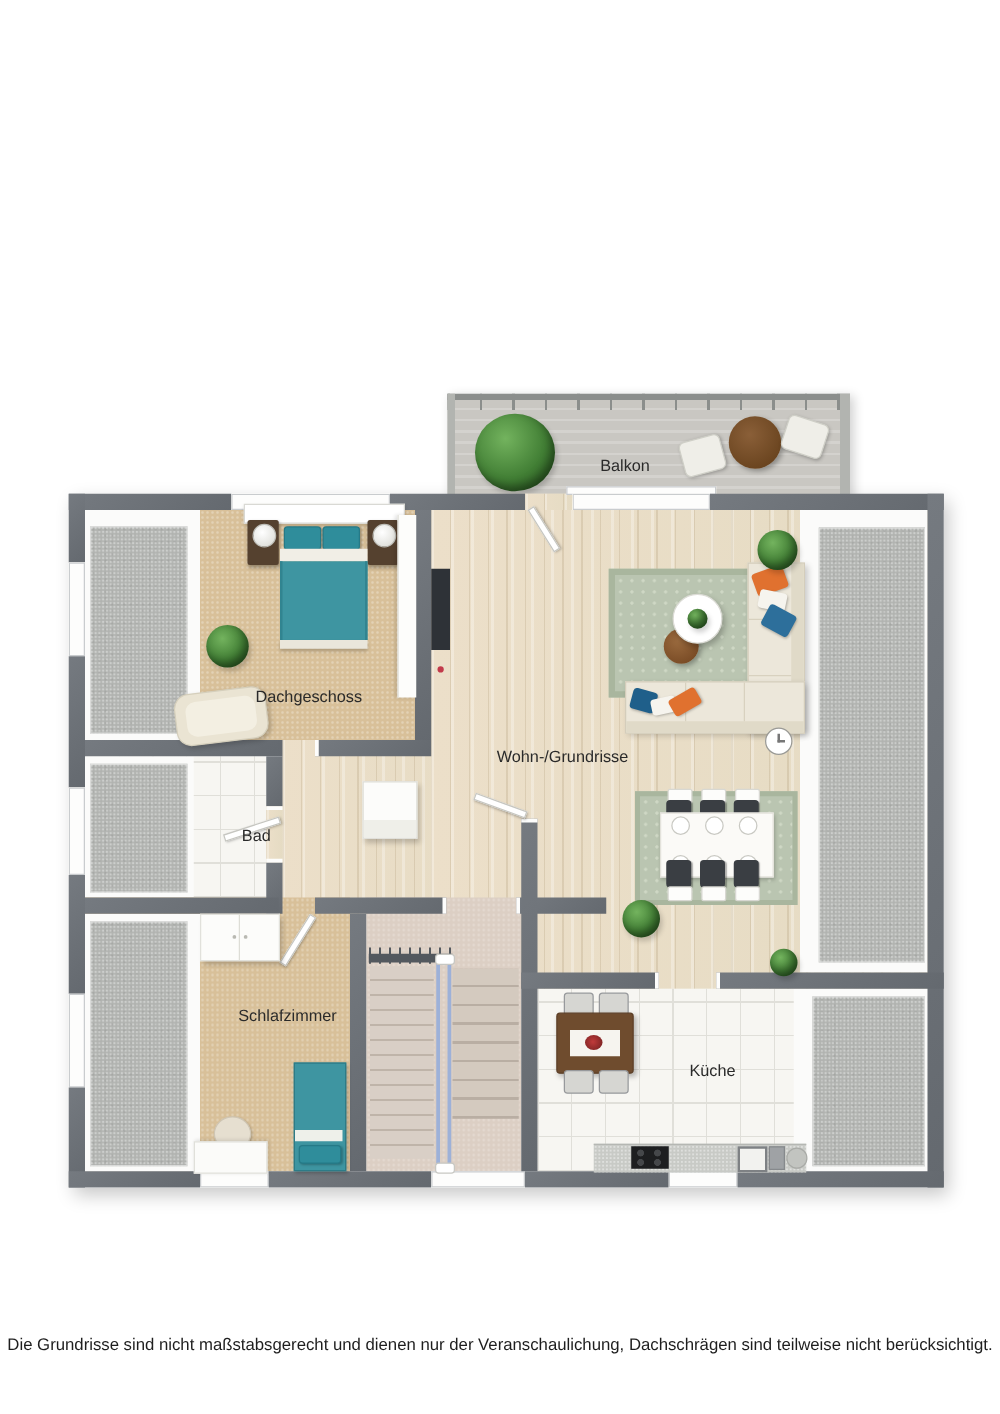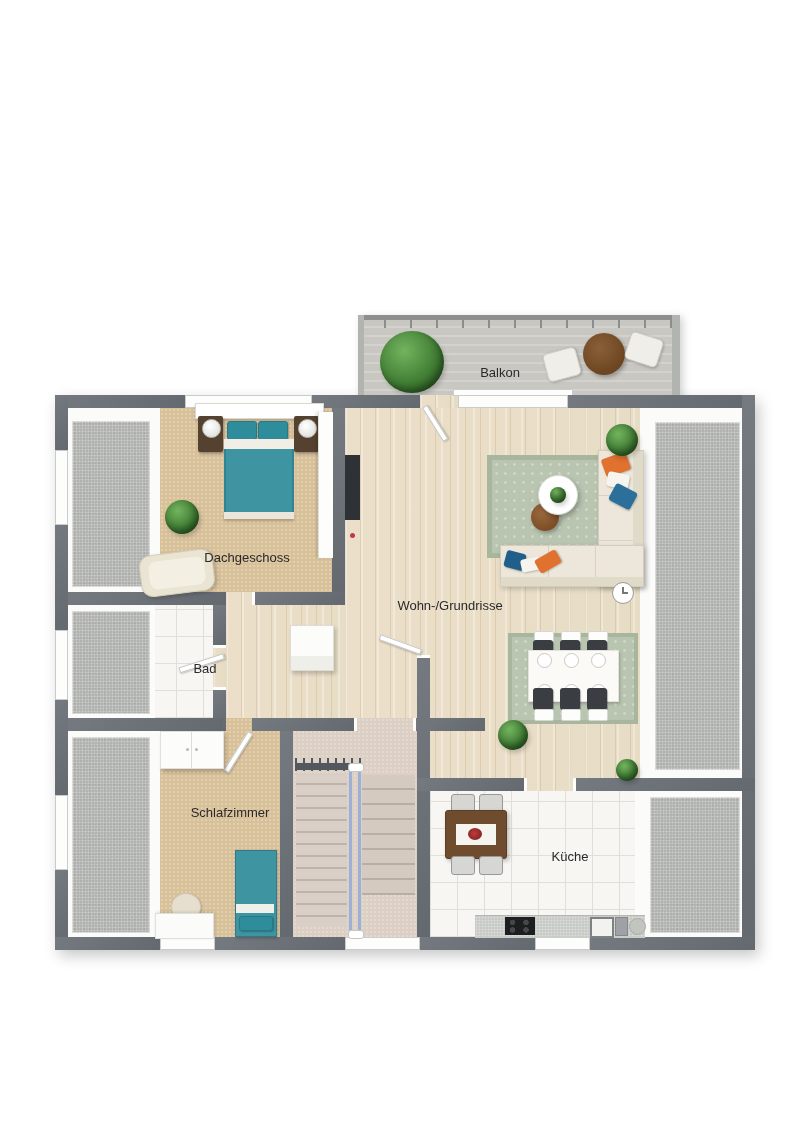--- a/index.html
+++ b/index.html
@@ -252,13 +252,14 @@
     <div class="abs circle" style="left:574px;top:603px;width:15px;height:15px;background:#c2c4c0;border:1px solid #a9aba7;"></div>
 
     <div class="room-label" style="left:445px;top:57px;">Balkon</div>
     <div class="room-label" style="left:192px;top:242px;">Dachgeschoss</div>
     <div class="room-label" style="left:395px;top:290px;">Wohn-/Grundrisse</div>
     <div class="room-label" style="left:150px;top:353px;">Bad</div>
     <div class="room-label" style="left:175px;top:497px;">Schlafzimmer</div>
     <div class="room-label" style="left:515px;top:541px;">Küche</div>
   </div>
 
+  <div id="disclaimer">Die Grundrisse sind nicht maßstabsgerecht und dienen nur der Veranschaulichung, Dachschrägen sind teilweise nicht berücksichtigt.</div>
 </div>
 
 </body></html>

